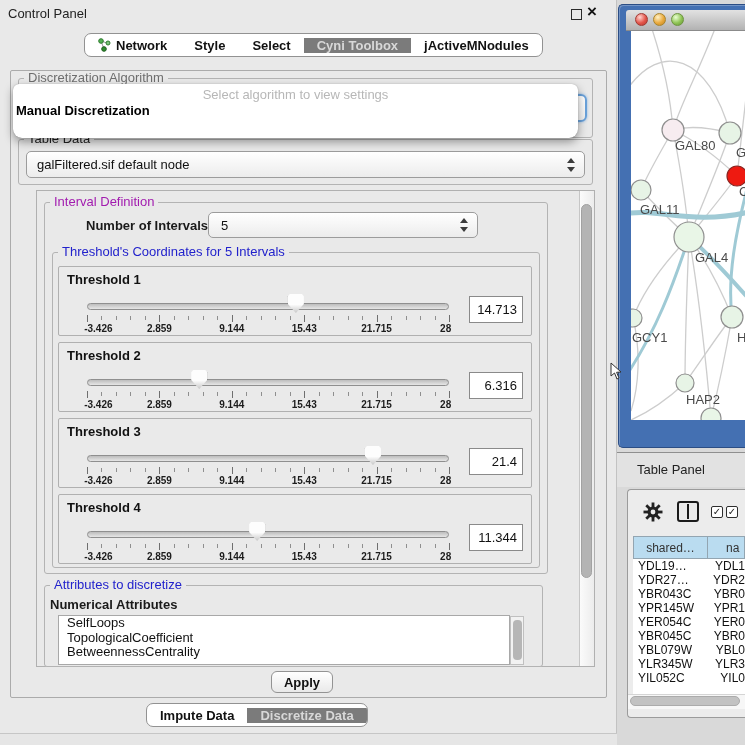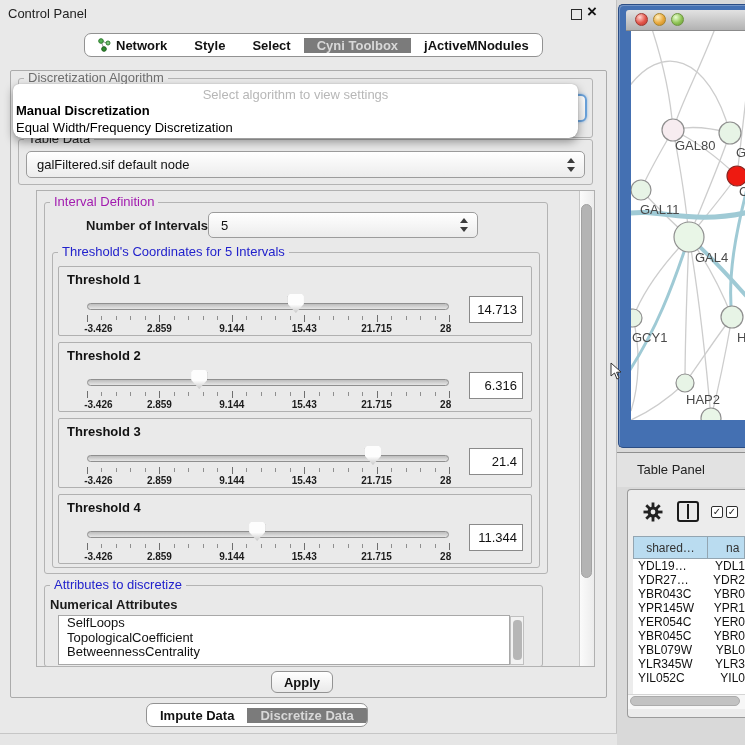--- a/index.html
+++ b/index.html
@@ -294,21 +294,20 @@
       </div>
     <div class="tab sel">
         <span>Discretize Data</span>
       </div>
   </div>
   <div class="abs footer-line"></div>
 
   <div class="abs popup">
     <div class="hint">Select algorithm to view settings</div>
     <div class="opt b">Manual Discretization</div>
-    <div class="opt r">Equal Width/Frequency Discretization</div>
   </div>
 
   <div class="abs net-window"></div>
   <div class="abs net-titlebar"></div>
   <div class="abs light red"></div>
   <div class="abs light yellow"></div>
   <div class="abs light green"></div>
   <div class="abs net-canvas">
     <svg width="114" height="389" viewBox="0 0 114 389">
 

